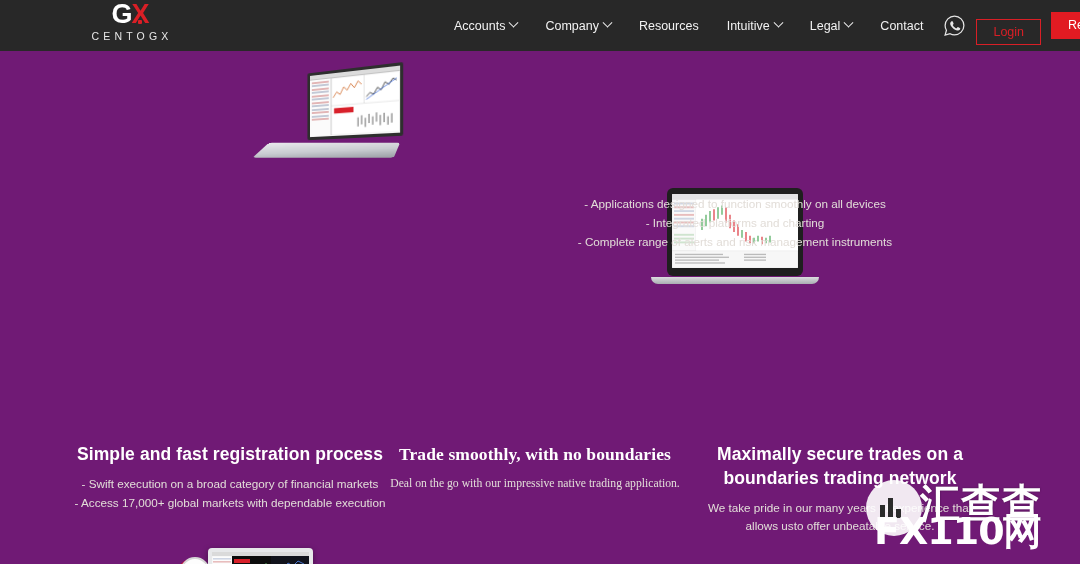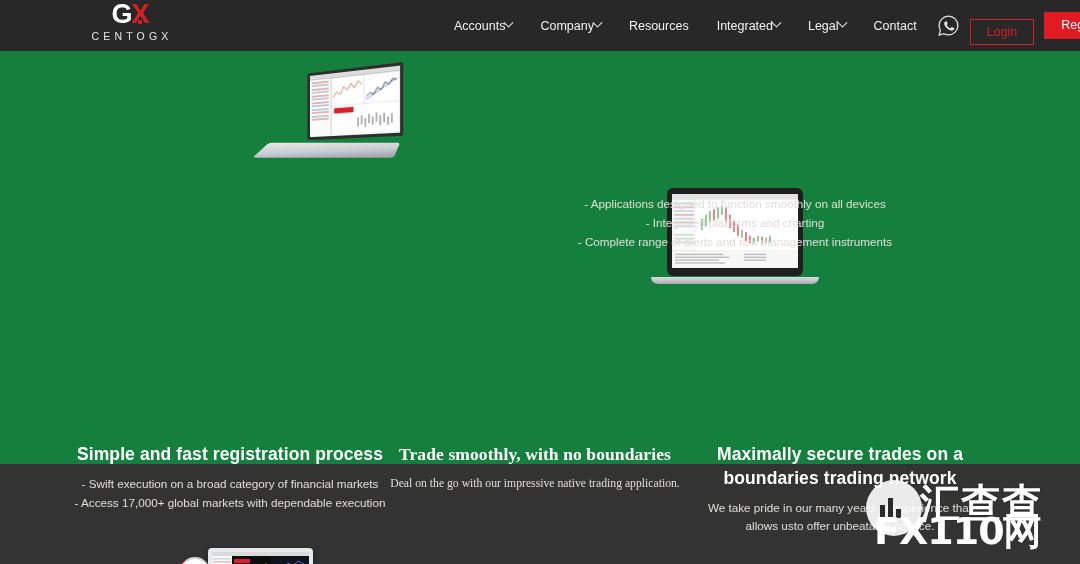--- a/index.html
+++ b/index.html
@@ -2,21 +2,21 @@
 <html><head>
 <meta charset="utf-8">
 <style>
   * { box-sizing: border-box; margin: 0; padding: 0; }
   html, body {
     width: 1080px; height: 564px;
     background: #333333;
     font-family: "Liberation Sans", sans-serif;
     overflow: hidden;
   }
-  .page { position: relative; width: 1080px; height: 464px; background: #15803d; }
+  .page { position: relative; width: 1080px; height: 564px; background: #701a75; }
 
   
   .header {
     position: absolute; top: 0; left: 0;
     width: 1080px; height: 51px;
     background: #282828;
     display: flex; align-items: center;
   }
   .logo-wrap {
     position: absolute; left: 70px; top: 1px;
@@ -34,21 +34,21 @@
   .logo-sub {
     margin-top: 3px; font-size: 10.5px; color: #e8e8e8;
     letter-spacing: 4.2px; padding-left: 4px;
   }
 
   .nav {
     position: absolute; left: 440px; top: 0; height: 51px;
     display: flex; align-items: center; gap: 0px;
   }
   .nav-item {
-    display: flex; align-items: center; 
+    display: flex; align-items: center; gap: 5px;
     color: #f2f2f2; font-size: 12.5px;
     padding: 0 14px; height: 51px; cursor: pointer;
     white-space: nowrap;
   }
   .caret {
     display: inline-block; width: 7px; height: 7px;
     border-right: 1.6px solid #f2f2f2; border-bottom: 1.6px solid #f2f2f2;
     transform: rotate(45deg) translate(-2px,-2px);
   }
   .wa-icon { margin-left: 6px; display:flex; align-items:center; cursor:pointer; }
@@ -175,21 +175,21 @@
         <span class="caret"></span>
       </div>
       <div class="nav-item">
         <span>Company</span>
         <span class="caret"></span>
       </div>
       <div class="nav-item">
         <span>Resources</span>
       </div>
       <div class="nav-item">
-        <span>Integrated</span>
+        <span>Intuitive</span>
         <span class="caret"></span>
       </div>
       <div class="nav-item">
         <span>Legal</span>
         <span class="caret"></span>
       </div>
       <div class="nav-item">
         <span>Contact</span>
       </div>
 

